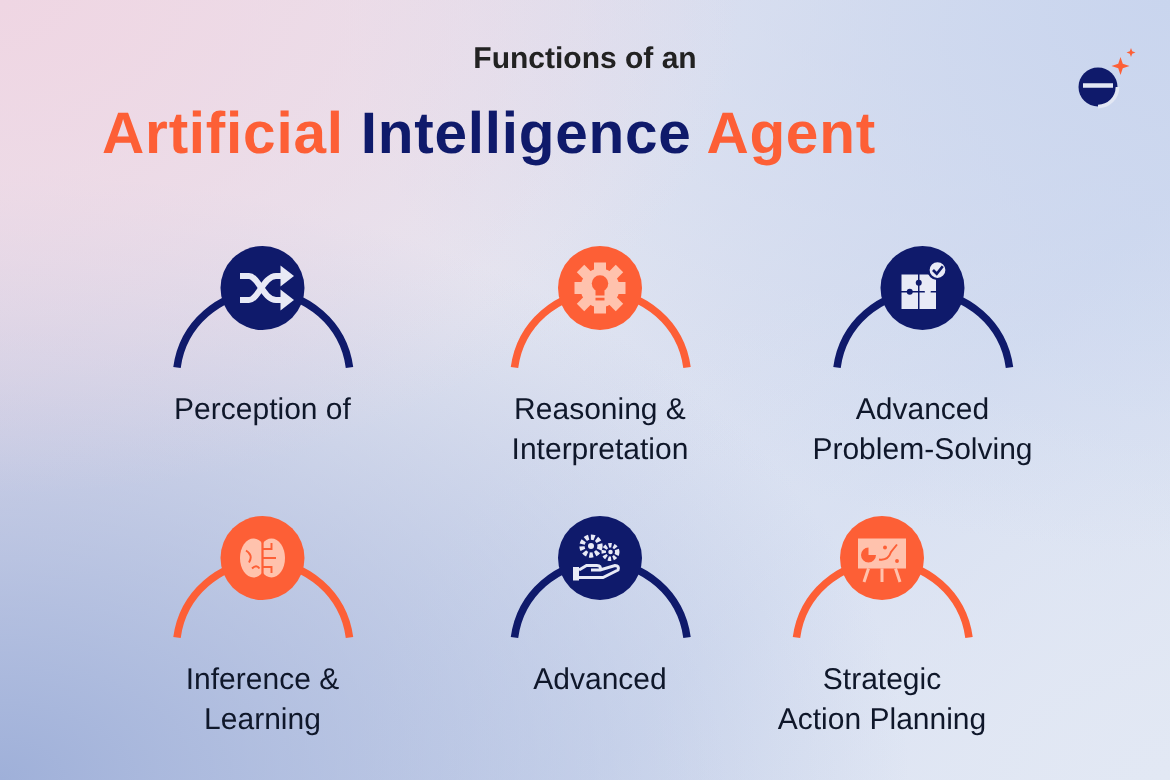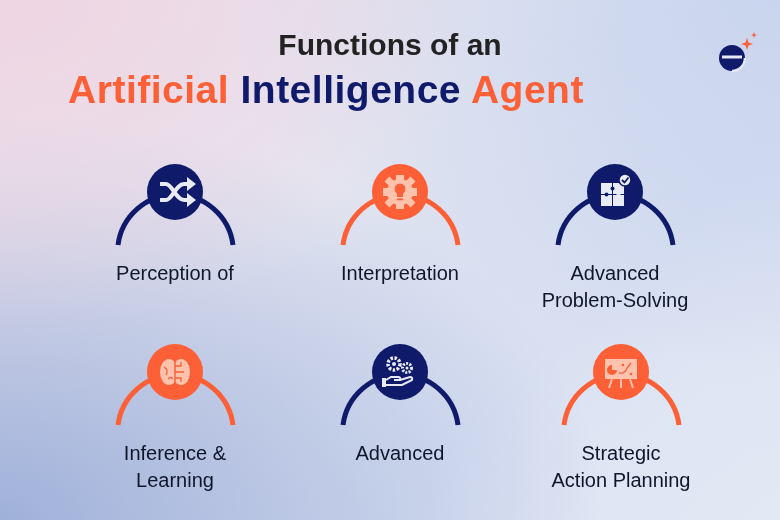--- a/index.html
+++ b/index.html
@@ -8,21 +8,21 @@
       font-family: "Liberation Sans", sans-serif;
       background:
         radial-gradient(ellipse at 0% 0%, #efd6e3 0%, rgba(239,214,227,0) 45%),
         radial-gradient(ellipse at 0% 100%, #9fb0d9 0%, rgba(159,176,217,0) 55%),
         radial-gradient(ellipse at 100% 0%, #c9d5ee 0%, rgba(201,213,238,0) 50%),
         radial-gradient(ellipse at 100% 100%, #e2e8f4 0%, rgba(226,232,244,0) 50%),
         linear-gradient(135deg, #ecdfea 0%, #e4e6f1 40%, #d3dcf0 70%, #dfe5f3 100%);
     }
     .title-line1 {
       position: absolute; left: 0; width: 780px; top: 28px; text-align: center;
-      font-size: 30px; font-weight: bold; color: #222;
+      font-size: 20px; font-weight: bold; color: #222;
     }
     .title-line2 {
       position: absolute; left: 0; width: 652px; top: 68px; text-align: center;
       font-size: 39px; font-weight: bold; letter-spacing: 0.5px;
     }
     .orange { color: #fd5f36; }
     .navy { color: #0f1a6b; }
     .logo { position: absolute; left: 716px; top: 30px; width: 44px; height: 44px; }
 
     .item { position: absolute; width: 220px; height: 170px; }
@@ -83,20 +83,21 @@
         <rect x="117" y="18" width="7" height="7" transform="rotate(45 120.5 21.5)"></rect>
         <rect x="96" y="39" width="7" height="7" transform="rotate(45 99.5 42.5)"></rect>
         <rect x="117" y="39" width="7" height="7" transform="rotate(45 120.5 42.5)"></rect>
       </g>
       <circle cx="110" cy="29" r="5.5" fill="#fd5f36"></circle>
       <rect x="107" y="33" width="6" height="4" fill="#fd5f36"></rect>
       <rect x="107" y="38.5" width="6" height="1.8" fill="#fd5f36"></rect>
     </g>
   </svg>
   <div class="label">
+    <div>Reasoning &amp;</div>
     <div>Interpretation</div>
   </div>
 </div>
 
 <div class="item" style="left:505px; top:160px;">
   <svg class="arc" width="220" height="100" viewBox="0 0 220 100">
     <path d="M53 85 A58 58 0 0 1 168 85" stroke="#0f1a6b" stroke-width="5" fill="none"></path>
     <circle cx="110" cy="32" r="28" fill="#0f1a6b"></circle>
     <g fill="#e8eaf6">
       <rect x="96" y="23" width="11" height="11"></rect>
@@ -145,21 +146,21 @@
       <circle cx="117" cy="28" r="1.5" fill="#e8eaf6"></circle>
       <path d="M96 40 L101 37 H108 Q111 37 110 40 H104 M110 40 L120 37 Q123 37 122 40 L112 45 H100 L96 45" stroke="#e8eaf6" stroke-width="2" fill="none"></path>
       <rect x="92" y="38" width="4" height="9" fill="#e8eaf6"></rect>
     </g>
   </svg>
   <div class="label">
     <div>Advanced</div>
   </div>
 </div>
 
-<div class="item" style="left:511px; top:340px;text-decoration:underline;">
+<div class="item" style="left:478px; top:340px;text-decoration:underline;">
   <svg class="arc" width="220" height="100" viewBox="0 0 220 100">
     <path d="M53 85 A58 58 0 0 1 168 85" stroke="#fd5f36" stroke-width="5" fill="none"></path>
     <circle cx="110" cy="32" r="28" fill="#fd5f36"></circle>
     <g>
       <rect x="94" y="19" width="32" height="20" fill="#ffc2ad"></rect>
       <path d="M101 25 A5 5 0 1 0 106 30 L101 30 Z" fill="#fd5f36"></path>
       <path d="M108 33 Q114 34 116 28 L120 23" stroke="#fd5f36" stroke-width="1.3" fill="none"></path>
       <circle cx="112" cy="25" r="1.3" fill="#fd5f36"></circle>
       <circle cx="120" cy="34" r="1.3" fill="#fd5f36"></circle>
       <path d="M101 39 L98 48 M110 39 V48 M119 39 L122 48" stroke="#ffc2ad" stroke-width="2"></path>

